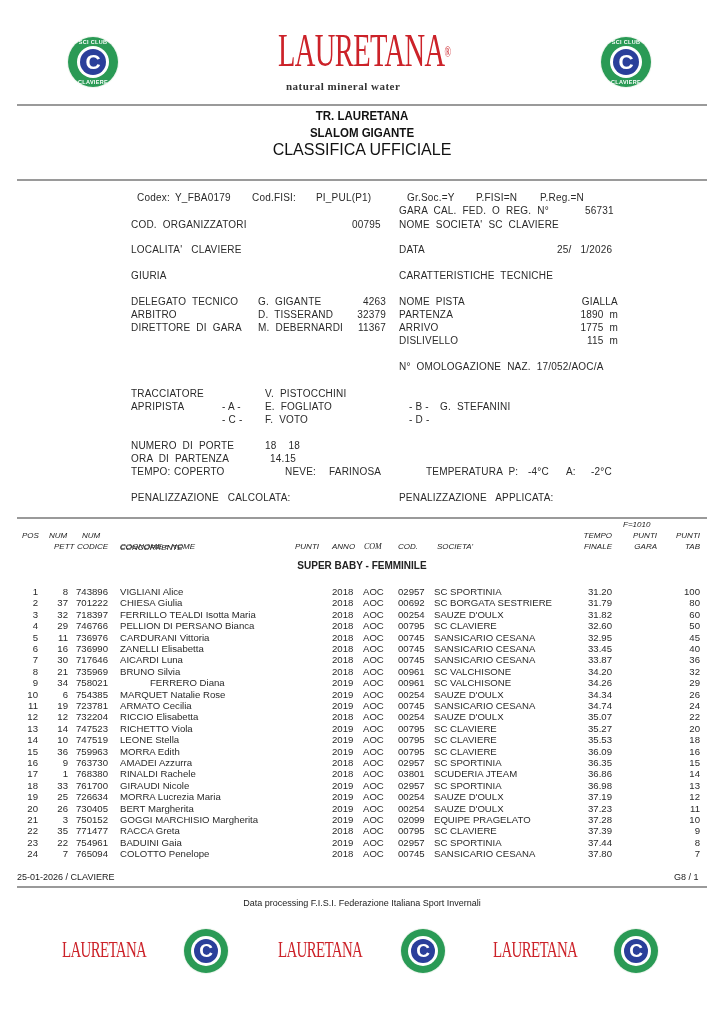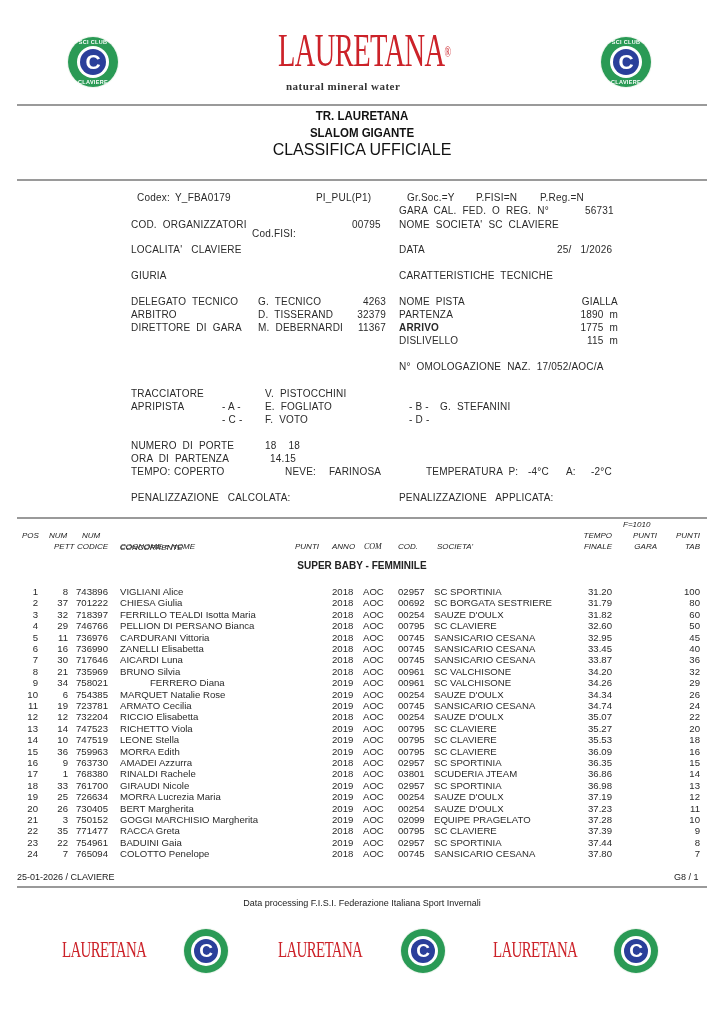--- a/index.html
+++ b/index.html
@@ -78,55 +78,55 @@
 
 <div class="title t-bold" style="top:109px;">TR. LAURETANA</div>
 <div class="title t-bold" style="top:126px;">SLALOM GIGANTE</div>
 <div class="title t-big" style="top:141px;">CLASSIFICA UFFICIALE</div>
 
 <div class="hr thick" style="top:179px;"></div>
 
 <div>
   <span class="info" style="left:137px; top:192px;">Codex:</span>
   <span class="info" style="left:175px; top:192px;">Y_FBA0179</span>
-  <span class="info" style="left:252px; top:192px;margin-top:36px;">Cod.FISI:</span>
+  <span class="info" style="left:252px; top:192px;">Cod.FISI:</span>
   <span class="info" style="left:316px; top:192px;">PI_PUL(P1)</span>
   <span class="info" style="left:407px; top:192px;">Gr.Soc.=Y</span>
   <span class="info" style="left:476px; top:192px;">P.FISI=N</span>
   <span class="info" style="left:540px; top:192px;">P.Reg.=N</span>
 
   <span class="info" style="left:399px; top:205px;">GARA  CAL.  FED.  O  REG.  N°</span>
   <span class="info" style="left:585px; top:205px;">56731</span>
 
   <span class="info" style="left:131px; top:219px;">COD.  ORGANIZZATORI</span>
   <span class="info" style="left:352px; top:219px;">00795</span>
   <span class="info" style="left:399px; top:219px;">NOME  SOCIETA'  SC  CLAVIERE</span>
 
   <span class="info" style="left:131px; top:244px;">LOCALITA'   CLAVIERE</span>
   <span class="info" style="left:399px; top:244px;">DATA</span>
   <span class="info" style="left:557px; top:244px;">25/   1/2026</span>
 
   <span class="info" style="left:131px; top:270px;">GIURIA</span>
   <span class="info" style="left:399px; top:270px;">CARATTERISTICHE  TECNICHE</span>
 
   <span class="info" style="left:131px; top:296px;">DELEGATO  TECNICO</span>
-  <span class="info" style="left:258px; top:296px;">G.  TECNICO</span>
+  <span class="info" style="left:258px; top:296px;">G.  GIGANTE</span>
   <span class="info r" style="left:352px; width:34px; top:296px;">4263</span>
   <span class="info" style="left:131px; top:309px;">ARBITRO</span>
   <span class="info" style="left:258px; top:309px;">D.  TISSERAND</span>
   <span class="info r" style="left:352px; width:34px; top:309px;">32379</span>
   <span class="info" style="left:131px; top:322px;">DIRETTORE  DI  GARA</span>
   <span class="info" style="left:258px; top:322px;">M.  DEBERNARDI</span>
   <span class="info r" style="left:352px; width:34px; top:322px;">11367</span>
 
   <span class="info" style="left:399px; top:296px;">NOME  PISTA</span>
   <span class="info r" style="left:540px; width:78px; top:296px;">GIALLA</span>
   <span class="info" style="left:399px; top:309px;">PARTENZA</span>
   <span class="info r" style="left:540px; width:78px; top:309px;">1890  m</span>
-  <span class="info" style="left:399px; top:322px;font-weight:bold;">ARRIVO</span>
+  <span class="info" style="left:399px; top:322px;">ARRIVO</span>
   <span class="info r" style="left:540px; width:78px; top:322px;">1775  m</span>
   <span class="info" style="left:399px; top:335px;">DISLIVELLO</span>
   <span class="info r" style="left:540px; width:78px; top:335px;">115  m</span>
 
   <span class="info" style="left:399px; top:361px;">N°  OMOLOGAZIONE  NAZ.  17/052/AOC/A</span>
 
   <span class="info" style="left:131px; top:388px;">TRACCIATORE</span>
   <span class="info" style="left:265px; top:388px;">V.  PISTOCCHINI</span>
   <span class="info" style="left:131px; top:401px;">APRIPISTA</span>
   <span class="info" style="left:222px; top:401px;">- A -</span>

